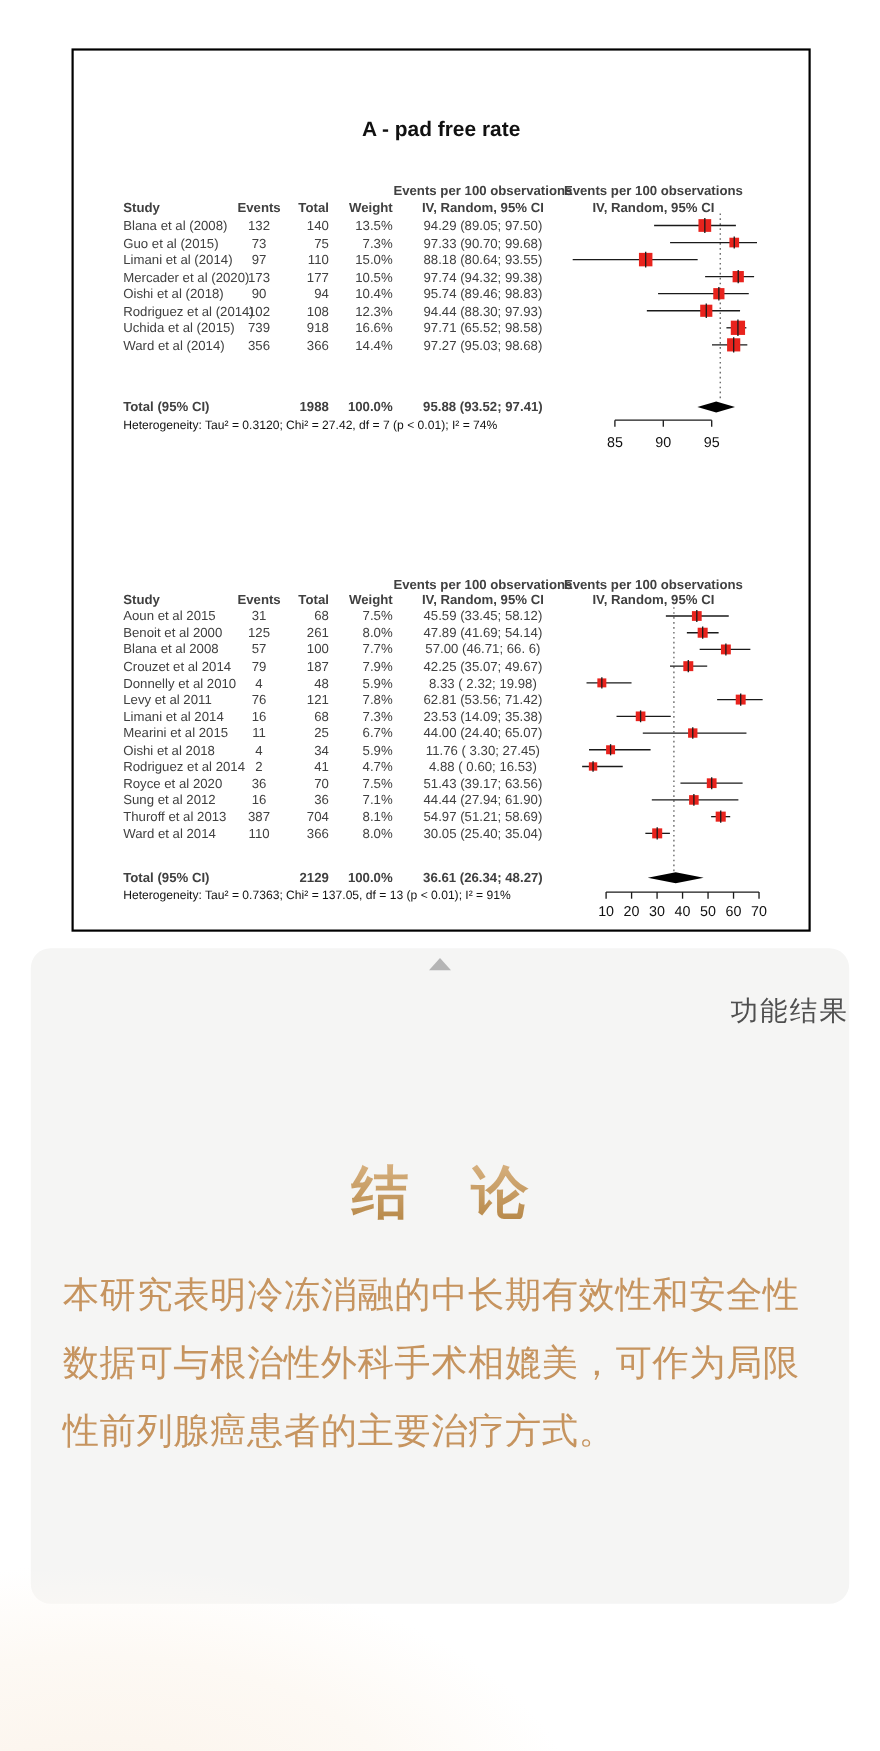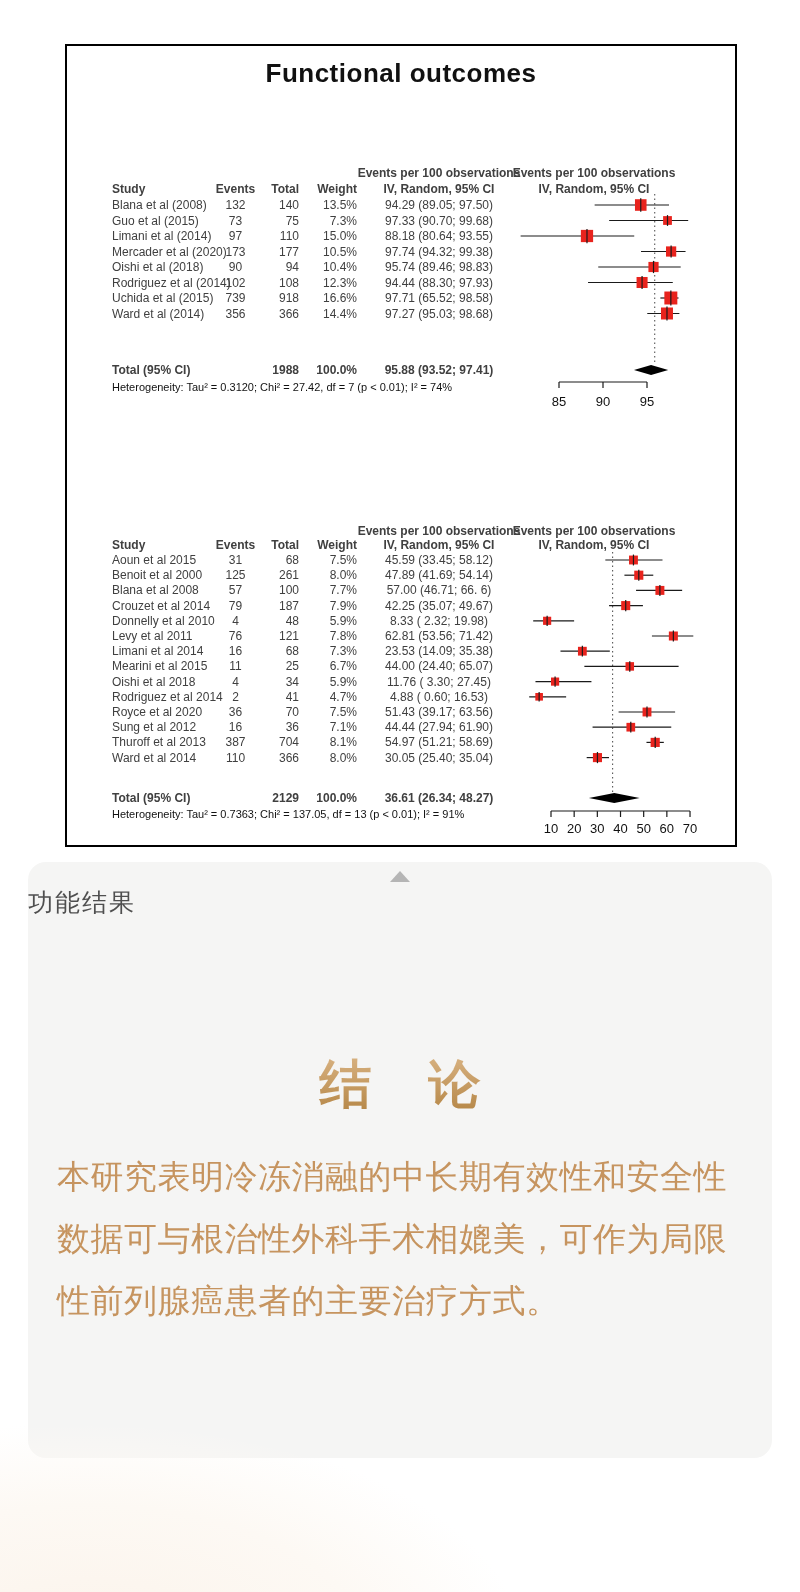--- a/index.html
+++ b/index.html
@@ -42,21 +42,21 @@
     position:absolute;left:28px;top:862px;width:744px;height:596px;
     background:#f5f5f4;border-radius:18px;
   }
   .up-arrow{
     position:absolute;left:50%;top:9px;transform:translateX(-50%);
     width:0;height:0;
     border-left:10px solid transparent;border-right:10px solid transparent;
     border-bottom:11px solid #b5b5b5;
   }
   .caption{
-    position:absolute;top:24px;left:0;width:100%;text-align:left;
+    position:absolute;top:40px;left:0;width:100%;text-align:right;
     font-size:25px;letter-spacing:2px;color:#4f4f4f;
   }
   .c-title{
     position:absolute;top:188px;left:0;width:100%;text-align:center;
     font-family:"Liberation Serif",serif;font-weight:bold;
     font-size:52px;letter-spacing:22px;text-indent:22px;
     background:linear-gradient(180deg,#dbb687 0%,#b1813f 100%);
     -webkit-background-clip:text;background-clip:text;color:transparent;
   }
   .c-par{position:absolute;left:29px;top:284px;width:706px;}
@@ -69,22 +69,22 @@
     position:absolute;left:-150px;top:1420px;width:680px;height:360px;
     background:radial-gradient(ellipse at 35% 65%,#fbf3ea 0%,#fdf9f4 45%,rgba(255,255,255,0) 70%);
     pointer-events:none;
   }
 </style>
 </head>
 <body>
 
 <div class="figure-box">
 
-  <div class="ftitle">Functional outcomes</div>
-
+
+  <div class="psub" style="top:62px">A - pad free rate</div>
   <div class="hrow b" style="top:119px">
     <span class="cc">Events per 100 observations</span>
     <span class="cp">Events per 100 observations</span>
   </div>
   <div class="hrow b" style="top:135px">
     <span class="cs">Study</span>
     <span class="ce">Events</span>
     <span class="ct">Total</span>
     <span class="cw">Weight</span>
     <span class="cc">IV, Random, 95% CI</span>

